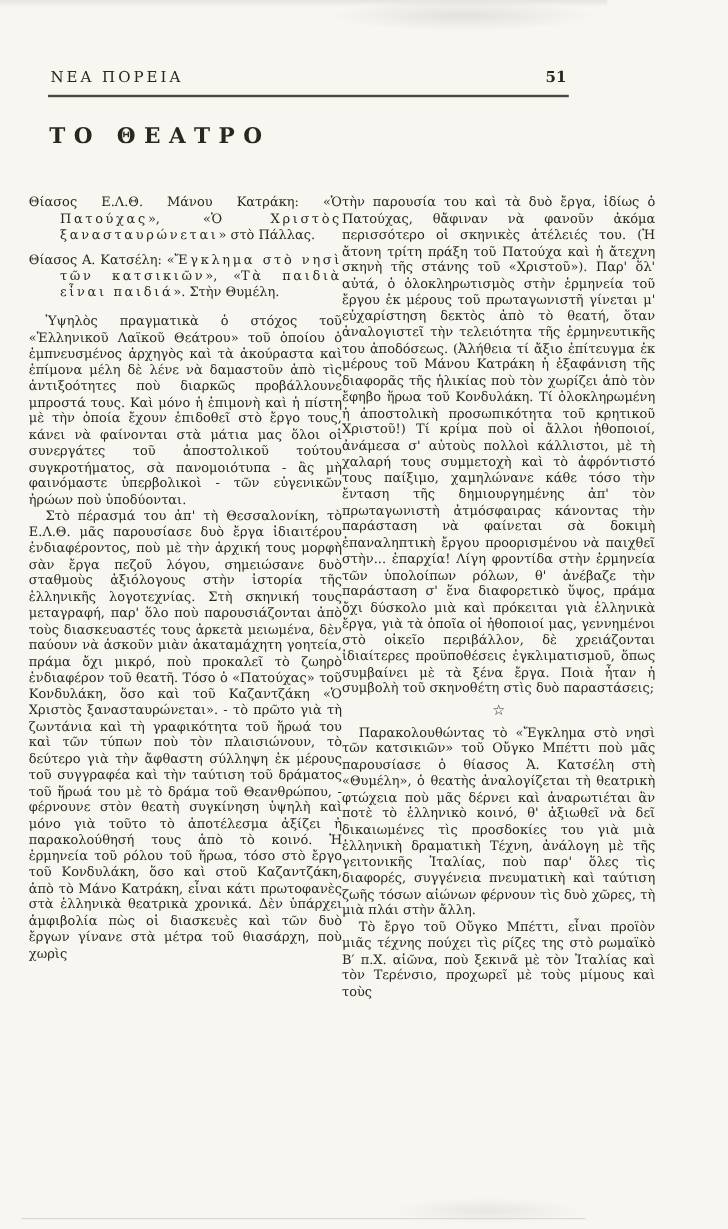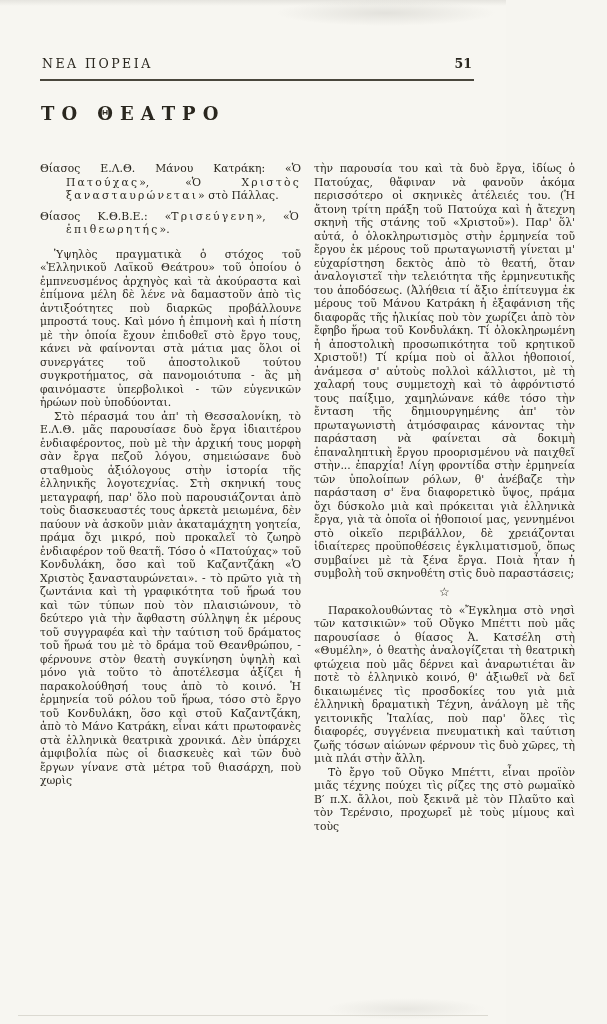--- a/index.html
+++ b/index.html
@@ -49,24 +49,23 @@
     position: absolute;
     left: 41px; top: 103px;
     margin: 0;
     font-size: 18px;
     font-weight: bold;
     letter-spacing: 7px;
     white-space: nowrap;
   }
   .columns {
     position: absolute;
-    left: 40px; top: 162px;
+    left: 24px; top: 162px;
     width: 536px; height: 854px;
     display: flex;
-    gap: 13px;
     overflow: hidden;
   }
   .col {
     width: 261px;
     height: 100%;
     overflow: hidden;
     text-align: justify;
     font-size: 10.8px;
     line-height: 13.5px;
   }
@@ -107,30 +106,30 @@
 
   <div class="rule"></div>
 
   <h1 class="article-title">ΤΟ ΘΕΑΤΡΟ</h1>
 
   <div class="columns">
 
     <div class="col">
       <div class="credits-block">
         <p class="credit"><span>Θίασος Ε.Λ.Θ. Μάνου Κατράκη: «Ὁ </span><span class="sp">Πατούχας</span><span>», «</span><span class="sp">Ὁ Χριστὸς ξανασταυρώνεται</span><span>» στὸ Πάλλας.</span></p>
-        <p class="credit"><span>Θίασος Κ.Θ.Β.Ε.: «</span><span class="sp">Τρισεύγενη</span><span>», «</span><span class="sp">Ὁ ἐπιθεωρητής</span><span>».</span></p>
+        <p class="credit"><span>Θίασος Α. Κατσέλη: «</span><span class="sp">Ἔγκλημα στὸ νησὶ τῶν κατσικιῶν</span><span>», «</span><span class="sp">Τὰ παιδιὰ εἶναι παιδιά</span><span>». Στὴν Θυμέλη.</span></p>
       </div>
       <p class="para">Ὑψηλὸς πραγματικὰ ὁ στόχος τοῦ «Ἑλληνικοῦ Λαϊκοῦ Θεάτρου» τοῦ ὁποίου ὁ ἐμπνευσμένος ἀρχηγὸς καὶ τὰ ἀκούραστα καὶ ἐπίμονα μέλη δὲ λένε νὰ δαμαστοῦν ἀπὸ τὶς ἀντιξοότητες ποὺ διαρκῶς προβάλλουνε μπροστά τους. Καὶ μόνο ἡ ἐπιμονὴ καὶ ἡ πίστη μὲ τὴν ὁποία ἔχουν ἐπιδοθεῖ στὸ ἔργο τους, κάνει νὰ φαίνονται στὰ μάτια μας ὅλοι οἱ συνεργάτες τοῦ ἀποστολικοῦ τούτου συγκροτήματος, σὰ πανομοιότυπα - ἂς μὴ φαινόμαστε ὑπερβολικοὶ - τῶν εὐγενικῶν ἡρώων ποὺ ὑποδύονται.</p>
       <p class="para">Στὸ πέρασμά του ἀπ' τὴ Θεσσαλονίκη, τὸ Ε.Λ.Θ. μᾶς παρουσίασε δυὸ ἔργα ἰδιαιτέρου ἐνδιαφέροντος, ποὺ μὲ τὴν ἀρχική τους μορφὴ σὰν ἔργα πεζοῦ λόγου, σημειώσανε δυὸ σταθμοὺς ἀξιόλογους στὴν ἱστορία τῆς ἑλληνικῆς λογοτεχνίας. Στὴ σκηνική τους μεταγραφή, παρ' ὅλο ποὺ παρουσιάζονται ἀπὸ τοὺς διασκευαστές τους ἀρκετὰ μειωμένα, δὲν παύουν νὰ ἀσκοῦν μιὰν ἀκαταμάχητη γοητεία, πράμα ὄχι μικρό, ποὺ προκαλεῖ τὸ ζωηρὸ ἐνδιαφέρον τοῦ θεατῆ. Τόσο ὁ «Πατούχας» τοῦ Κονδυλάκη, ὅσο καὶ τοῦ Καζαντζάκη «Ὁ Χριστὸς ξανασταυρώνεται». - τὸ πρῶτο γιὰ τὴ ζωντάνια καὶ τὴ γραφικότητα τοῦ ἥρωά του καὶ τῶν τύπων ποὺ τὸν πλαισιώνουν, τὸ δεύτερο γιὰ τὴν ἄφθαστη σύλληψη ἐκ μέρους τοῦ συγγραφέα καὶ τὴν ταύτιση τοῦ δράματος τοῦ ἥρωά του μὲ τὸ δράμα τοῦ Θεανθρώπου, - φέρνουνε στὸν θεατὴ συγκίνηση ὑψηλὴ καὶ μόνο γιὰ τοῦτο τὸ ἀποτέλεσμα ἀξίζει ἡ παρακολούθησή τους ἀπὸ τὸ κοινό. Ἡ ἑρμηνεία τοῦ ρόλου τοῦ ἥρωα, τόσο στὸ ἔργο τοῦ Κονδυλάκη, ὅσο καὶ στοῦ Καζαντζάκη, ἀπὸ τὸ Μάνο Κατράκη, εἶναι κάτι πρωτοφανὲς στὰ ἑλληνικὰ θεατρικὰ χρονικά. Δὲν ὑπάρχει ἀμφιβολία πὼς οἱ διασκευὲς καὶ τῶν δυὸ ἔργων γίνανε στὰ μέτρα τοῦ θιασάρχη, ποὺ χωρὶς</p>
     </div>
 
     <div class="col">
       <p class="para cont">τὴν παρουσία του καὶ τὰ δυὸ ἔργα, ἰδίως ὁ Πατούχας, θἄφιναν νὰ φανοῦν ἀκόμα περισσότερο οἱ σκηνικὲς ἀτέλειές του. (Ἡ ἄτονη τρίτη πράξη τοῦ Πατούχα καὶ ἡ ἄτεχνη σκηνὴ τῆς στάνης τοῦ «Χριστοῦ»). Παρ' ὅλ' αὐτά, ὁ ὁλοκληρωτισμὸς στὴν ἑρμηνεία τοῦ ἔργου ἐκ μέρους τοῦ πρωταγωνιστῆ γίνεται μ' εὐχαρίστηση δεκτὸς ἀπὸ τὸ θεατή, ὅταν ἀναλογιστεῖ τὴν τελειότητα τῆς ἑρμηνευτικῆς του ἀποδόσεως. (Ἀλήθεια τί ἄξιο ἐπίτευγμα ἐκ μέρους τοῦ Μάνου Κατράκη ἡ ἐξαφάνιση τῆς διαφορᾶς τῆς ἡλικίας ποὺ τὸν χωρίζει ἀπὸ τὸν ἔφηβο ἥρωα τοῦ Κονδυλάκη. Τί ὁλοκληρωμένη ἡ ἀποστολικὴ προσωπικότητα τοῦ κρητικοῦ Χριστοῦ!) Τί κρίμα ποὺ οἱ ἄλλοι ἠθοποιοί, ἀνάμεσα σ' αὐτοὺς πολλοὶ κάλλιστοι, μὲ τὴ χαλαρή τους συμμετοχὴ καὶ τὸ ἀφρόντιστό τους παίξιμο, χαμηλώνανε κάθε τόσο τὴν ἔνταση τῆς δημιουργημένης ἀπ' τὸν πρωταγωνιστὴ ἀτμόσφαιρας κάνοντας τὴν παράσταση νὰ φαίνεται σὰ δοκιμὴ ἐπαναληπτικὴ ἔργου προορισμένου νὰ παιχθεῖ στὴν... ἐπαρχία! Λίγη φροντίδα στὴν ἑρμηνεία τῶν ὑπολοίπων ρόλων, θ' ἀνέβαζε τὴν παράσταση σ' ἕνα διαφορετικὸ ὕψος, πράμα ὄχι δύσκολο μιὰ καὶ πρόκειται γιὰ ἑλληνικὰ ἔργα, γιὰ τὰ ὁποῖα οἱ ἠθοποιοί μας, γεννημένοι στὸ οἰκεῖο περιβάλλον, δὲ χρειάζονται ἰδιαίτερες προϋποθέσεις ἐγκλιματισμοῦ, ὅπως συμβαίνει μὲ τὰ ξένα ἔργα. Ποιὰ ἦταν ἡ συμβολὴ τοῦ σκηνοθέτη στὶς δυὸ παραστάσεις;</p>
       <div class="divider">☆</div>
       <p class="para">Παρακολουθώντας τὸ «Ἔγκλημα στὸ νησὶ τῶν κατσικιῶν» τοῦ Οὔγκο Μπέττι ποὺ μᾶς παρουσίασε ὁ θίασος Ἀ. Κατσέλη στὴ «Θυμέλη», ὁ θεατὴς ἀναλογίζεται τὴ θεατρικὴ φτώχεια ποὺ μᾶς δέρνει καὶ ἀναρωτιέται ἂν ποτὲ τὸ ἑλληνικὸ κοινό, θ' ἀξιωθεῖ νὰ δεῖ δικαιωμένες τὶς προσδοκίες του γιὰ μιὰ ἑλληνικὴ δραματικὴ Τέχνη, ἀνάλογη μὲ τῆς γειτονικῆς Ἰταλίας, ποὺ παρ' ὅλες τὶς διαφορές, συγγένεια πνευματικὴ καὶ ταύτιση ζωῆς τόσων αἰώνων φέρνουν τὶς δυὸ χῶρες, τὴ μιὰ πλάι στὴν ἄλλη.</p>
-      <p class="para">Τὸ ἔργο τοῦ Οὔγκο Μπέττι, εἶναι προϊὸν μιᾶς τέχνης πούχει τὶς ρίζες της στὸ ρωμαϊκὸ Β′ π.Χ. ἄλλοι, ποὺ ξεκινᾶ μὲ τὸν Πλαῦτο καὶ τὸν Τερένσιο, προχωρεῖ μὲ τοὺς μίμους καὶ τοὺς</p>
+      <p class="para">Τὸ ἔργο τοῦ Οὔγκο Μπέττι, εἶναι προϊὸν μιᾶς τέχνης πούχει τὶς ρίζες της στὸ ρωμαϊκὸ Β′ π.Χ. αἰῶνα, ποὺ ξεκινᾶ μὲ τὸν Ἰταλίας καὶ τὸν Τερένσιο, προχωρεῖ μὲ τοὺς μίμους καὶ τοὺς</p>
     </div>
 
   </div>
 
   <div class="scan-edge-line"></div>
 
 </div>
 
 </body></html>

